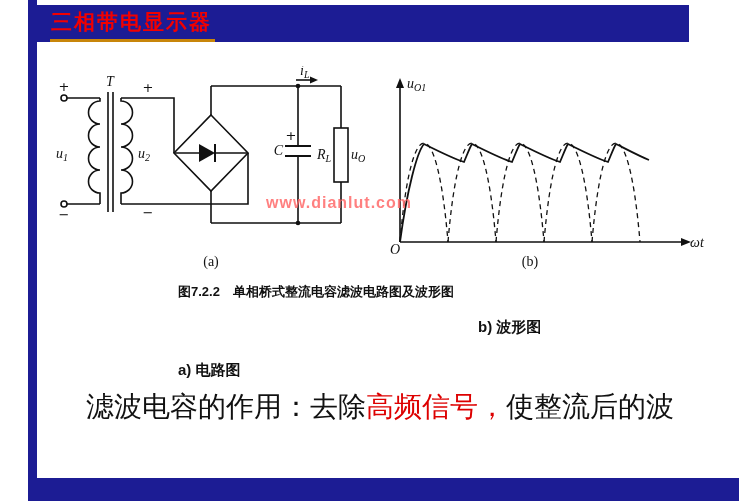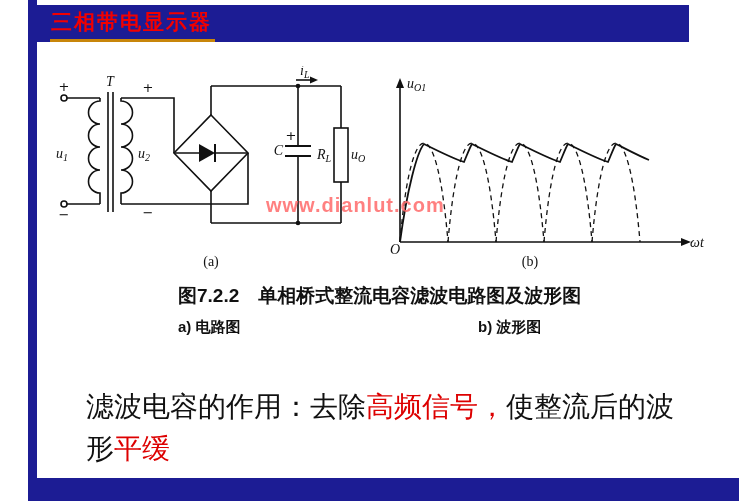--- a/index.html
+++ b/index.html
@@ -7,24 +7,24 @@
          font-family:"Liberation Sans","DejaVu Sans",sans-serif;}
   .left-bar{position:absolute;left:28px;top:0;width:9px;height:501px;background:#1c1c94;}
   .bottom-bar{position:absolute;left:28px;top:478px;width:711px;height:23px;background:#1c1c94;}
   .title-bar{position:absolute;left:37px;top:5px;width:652px;height:37px;background:#1c1c94;
              display:flex;align-items:center;}
   .title{margin-left:13px;font-size:21px;font-weight:bold;color:#f20000;letter-spacing:2px;
          display:inline-block;border-bottom:3px solid #c8860a;padding:3px 3px 3px 1px;}
   .circuit-svg{position:absolute;left:48px;top:66px;}
   .wave-svg{position:absolute;left:385px;top:70px;}
   .watermark{position:absolute;left:266px;top:194px;color:#ff6b6b;opacity:.85;font-weight:bold;
-             font-size:20px;letter-spacing:1px;z-index:3;}
-  .caption{position:absolute;left:178px;top:283px;font-size:19px;font-weight:bold;color:#111;}
+             font-size:16px;letter-spacing:1px;z-index:3;}
+  .caption{position:absolute;left:178px;top:283px;font-size:13px;font-weight:bold;color:#111;}
   .fig-label{position:absolute;top:318px;font-size:15px;font-weight:bold;color:#111;}
-  .fig-label.a{left:178px;}
+  .fig-label.a{left:178px;margin-top:43px;}
   .fig-label.b{left:478px;}
   .body-text{position:absolute;left:58px;top:386px;width:650px;
              font-family:"Liberation Serif","DejaVu Serif",serif;
              font-size:28px;line-height:42px;color:#111;margin-left:28px;}
   .body-text .red{color:#dd0000;}
   .credit{position:absolute;left:592px;top:468px;font-size:16px;font-weight:bold;color:#000;z-index:5;
           text-shadow:-1px -1px 0 #fff,1px -1px 0 #fff,-1px 1px 0 #fff,1px 1px 0 #fff;}
   
   .wire{stroke:#111;stroke-width:1.6;fill:none;}
   .thick{stroke:#111;stroke-width:2;fill:none;}
@@ -102,17 +102,16 @@
   </svg>
 
   <div class="watermark">www.dianlut.com</div>
 
   <div class="caption">图7.2.2　单相桥式整流电容滤波电路图及波形图</div>
   <div class="fig-label a">a) 电路图</div>
   <div class="fig-label b">b) 波形图</div>
 
   <div class="body-text">
     <div class="line"><span>滤波电容的作用：去除</span><span class="red">高频信号，</span><span>使整流后的波</span></div>
-    <div class="line"><span>形</span><span class="red">平缓</span></div>
   </div>
 
   <div class="bottom-bar"></div>
 </div>
 
 </body></html>

